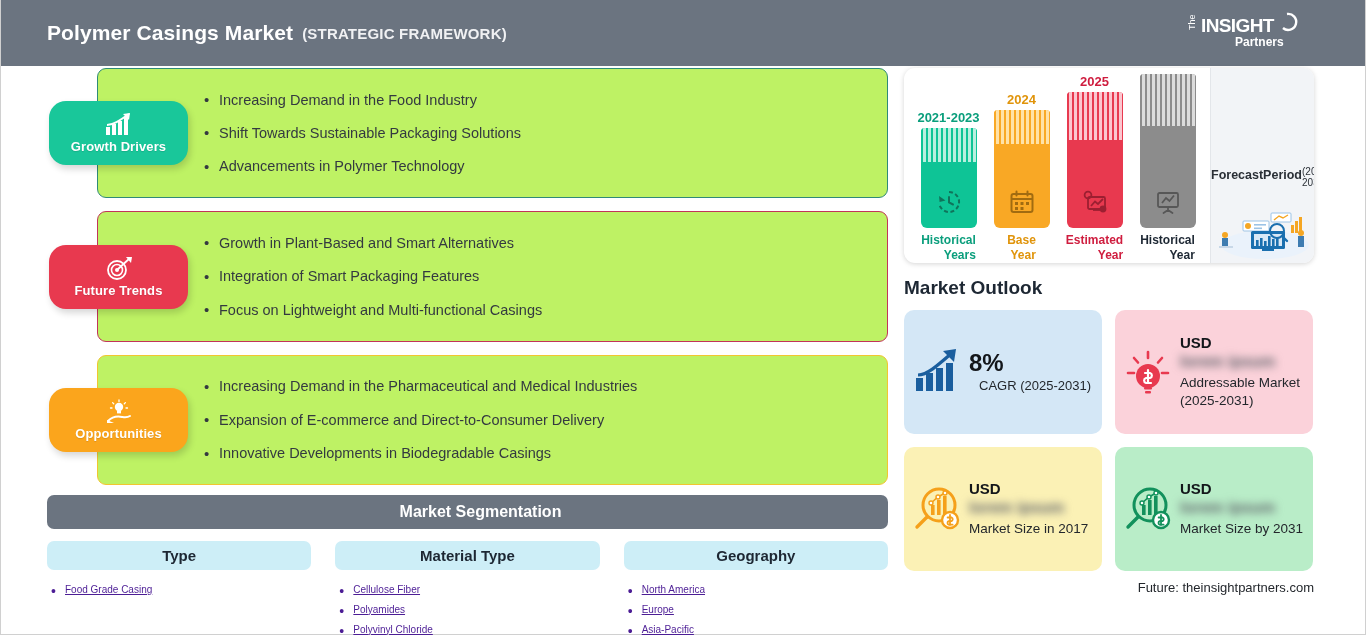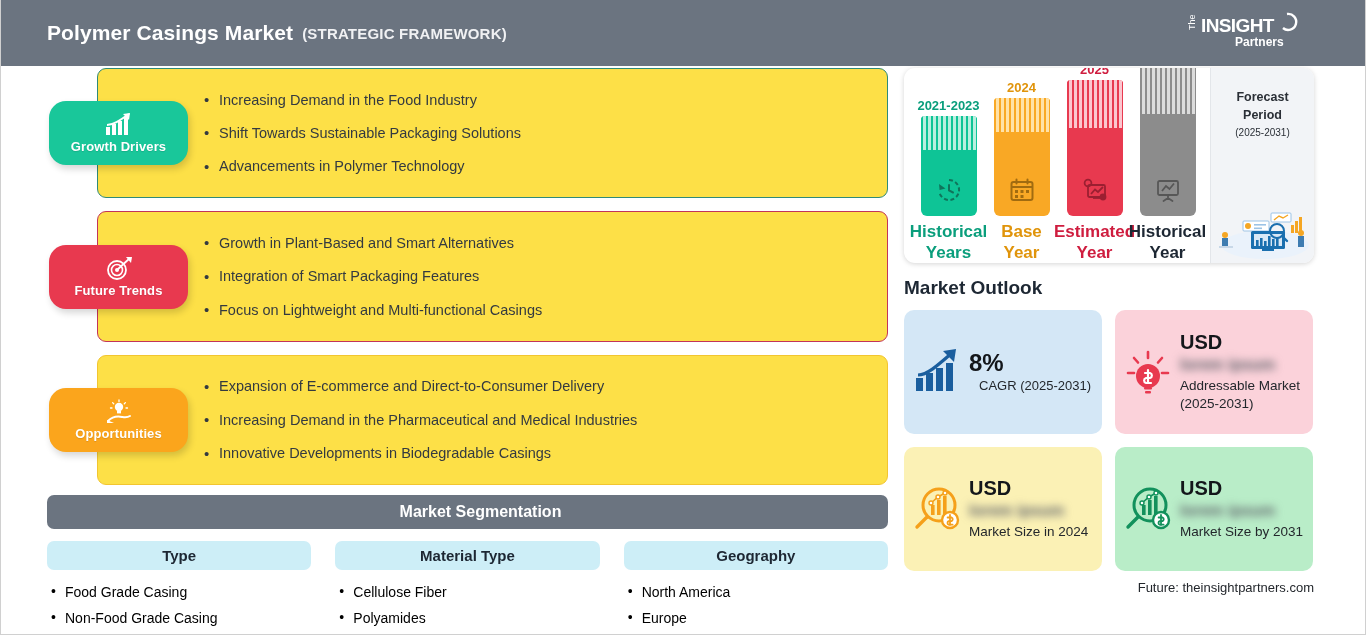--- a/index.html
+++ b/index.html
@@ -45,21 +45,21 @@
   .left-col {
     position: absolute; left: 0; top: 58px;
     width: 905px; height: 577px;
     padding: 10px 0 0 0;
   }
 
   .block { position: relative; margin-left: 96px; margin-right: 18px; }
   .block-box {
     border: 1.4px solid #2f8a78;
     border-radius: 9px;
-    background: #fde047;
+    background: #bef264;
     min-height: 112px;
     padding: 14px 16px 14px 106px;
     display: flex; flex-direction: column; justify-content: center;
   }
   .block.trends .block-box { border-color: #c2345a; }
   .block.opps  .block-box { border-color: #f2c530; }
 
   .block-box ul { list-style: none; }
   .block-box li {
     position: relative;
@@ -112,23 +112,24 @@
   .seg-head {
     background: #cdeef7;
     border-radius: 7px;
     height: 29px;
     display: flex; align-items: center; justify-content: center;
     font-size: 15px; font-weight: bold; color: #1d2733;
   }
   .seg-col ul { list-style: none; margin-top: 9px; padding-left: 4px; }
   .seg-col li {
     position: relative;
-    font-size: 14px; color: #000000;
+    font-size: 10px; color: #4c1d95;
     padding: 2.5px 0 2.5px 14px;
     line-height: 1.5;
+    text-decoration: underline;
   }
   .seg-col li::before {
     content: "•"; position: absolute; left: 0; top: 2px; font-size: 14px;
   }
 
   
   .right-col {
     position: absolute; right: 0; top: 58px;
     width: 461px; height: 577px;
     padding: 10px 48px 0 0;
@@ -161,29 +162,29 @@
     padding-bottom: 13px;
   }
   .bar-stripe {
     position: absolute; left: 0; right: 0; top: 0;
     height: 34px;
     background-size: 5px 100%;
     border-radius: 4px 4px 0 0;
   }
   .bar-ico { width: 26px; height: 26px; position: relative; z-index: 2; opacity: .55; }
   .bar-cap {
-    margin-top: 5px; font-size: 17px; font-weight: bold;
-    text-align: center; line-height: 1.25;
+    margin-top: 5px; font-size: 12px; font-weight: bold;
+    text-align: right; line-height: 1.25;
   }
 
   .forecast-side {
     width: 104px;
     background: #f2f4f7;
     border-left: 1px solid #e3e6ea;
-    display: flex; flex-direction: column;
+    display: flex; flex-direction: row;
     align-items: center;
     padding-top: 20px;
     position: relative;
   }
   .fs-t1 { font-size: 12.5px; font-weight: bold; color: #2a2f36; line-height: 1.45; text-align: center; }
   .fs-t2 { font-size: 10px; color: #2a2f36; margin-top: 3px; }
   .fs-illus { position: absolute; bottom: 4px; left: 2px; width: 100px; height: 54px; }
 
   .outlook-title {
     margin: 14px 0 11px 0;
@@ -199,21 +200,21 @@
     gap: 6px;
   }
   .card-blue  { background: #d4e7f6; }
   .card-pink  { background: #fbd2da; }
   .card-yellow{ background: #fbf1b5; }
   .card-green { background: #b9edc8; }
 
   .card-ico { width: 52px; height: 52px; flex: 0 0 52px; }
   .card-body { flex: 1; min-width: 0; }
   .card-big { font-size: 24px; font-weight: bold; color: #13161a; line-height: 1.1; }
-  .card-usd { font-size: 20px; font-weight: bold; color: #13161a; }
+  .card-usd { font-size: 15px; font-weight: bold; color: #13161a; }
   .card-blur {
     font-size: 16px; font-weight: bold; color: #5d6068;
     filter: blur(4.2px);
     margin: 2px 0 3px 0;
     white-space: nowrap;
     user-select: none;
   }
   .card-sub { font-size: 13.5px; color: #23272c; line-height: 1.32; }
   .card-blue .card-sub { font-size: 13px; margin-left: 10px; }
 
@@ -296,34 +297,33 @@
             <path d="M6.5 9 L8 9"></path>
               <path d="M23.5 9 L22 9"></path>
           </g>
           <path d="M4 22 C8 18 13 17 18 18 C21 18.5 23 19 26 17" fill="none" stroke="#fff" stroke-width="2" stroke-linecap="round"></path>
           <path d="M3 21 L3 24 L10 24 Z" fill="#fff"></path>
         </svg>
         <span class="badge-label">Opportunities</span>
       </div>
       <div class="block-box">
         <ul>
+          <li>Increasing Demand in the Pharmaceutical and Medical Industries</li>
           <li>Expansion of E-commerce and Direct-to-Consumer Delivery</li>
-          <li>Increasing Demand in the Pharmaceutical and Medical Industries</li>
           <li>Innovative Developments in Biodegradable Casings</li>
         </ul>
       </div>
     </div>
 
     <div class="seg-title">Market Segmentation</div>
     <div class="seg-cols">
       <div class="seg-col">
         <div class="seg-head">Type</div>
         <ul>
           <li>Food Grade Casing</li>
-          <li>Non-Food Grade Casing</li>
         </ul>
       </div>
       <div class="seg-col">
         <div class="seg-head">Material Type</div>
         <ul>
           <li>Cellulose Fiber</li>
           <li>Polyamides</li>
           <li>Polyvinyl Chloride</li>
         </ul>
       </div>
@@ -500,21 +500,21 @@
           <circle cx="20" cy="20" r="2" fill="#fff" stroke="#f5a01a" stroke-width="1.4"></circle>
           <circle cx="27" cy="14" r="2" fill="#fff" stroke="#f5a01a" stroke-width="1.4"></circle>
           <circle cx="34" cy="10" r="2" fill="#fff" stroke="#f5a01a" stroke-width="1.4"></circle>
           <path d="M16 34 L6 44" stroke="#f5a01a" stroke-width="3.4" stroke-linecap="round"></path>
           <circle cx="39" cy="37" r="8" fill="#fff" stroke="#f5a01a" stroke-width="2.4"></circle>
           <path d="M39 32 V42 M36.6 34.5 h4 a2 2 0 0 1 0 3.6 h-3 a2 2 0 0 0 0 3.6 h4" fill="none" stroke="#f5a01a" stroke-width="1.8" stroke-linecap="round"></path>
         </svg>
         <div class="card-body">
           <div class="card-usd">USD</div>
           <div class="card-blur">lorem ipsum</div>
-          <div class="card-sub">Market Size in 2024</div>
+          <div class="card-sub">Market Size in 2017</div>
         </div>
       </div>
 
       <div class="card card-green">
         <svg class="card-ico" viewBox="0 0 52 52">
           <circle cx="28" cy="22" r="16" fill="none" stroke="#12915c" stroke-width="3"></circle>
           <g fill="#12915c">
             <rect x="20" y="22" width="3.6" height="10"></rect>
               <rect x="26" y="17" width="3.6" height="15"></rect>
               <rect x="32" y="13" width="3.6" height="19"></rect>

